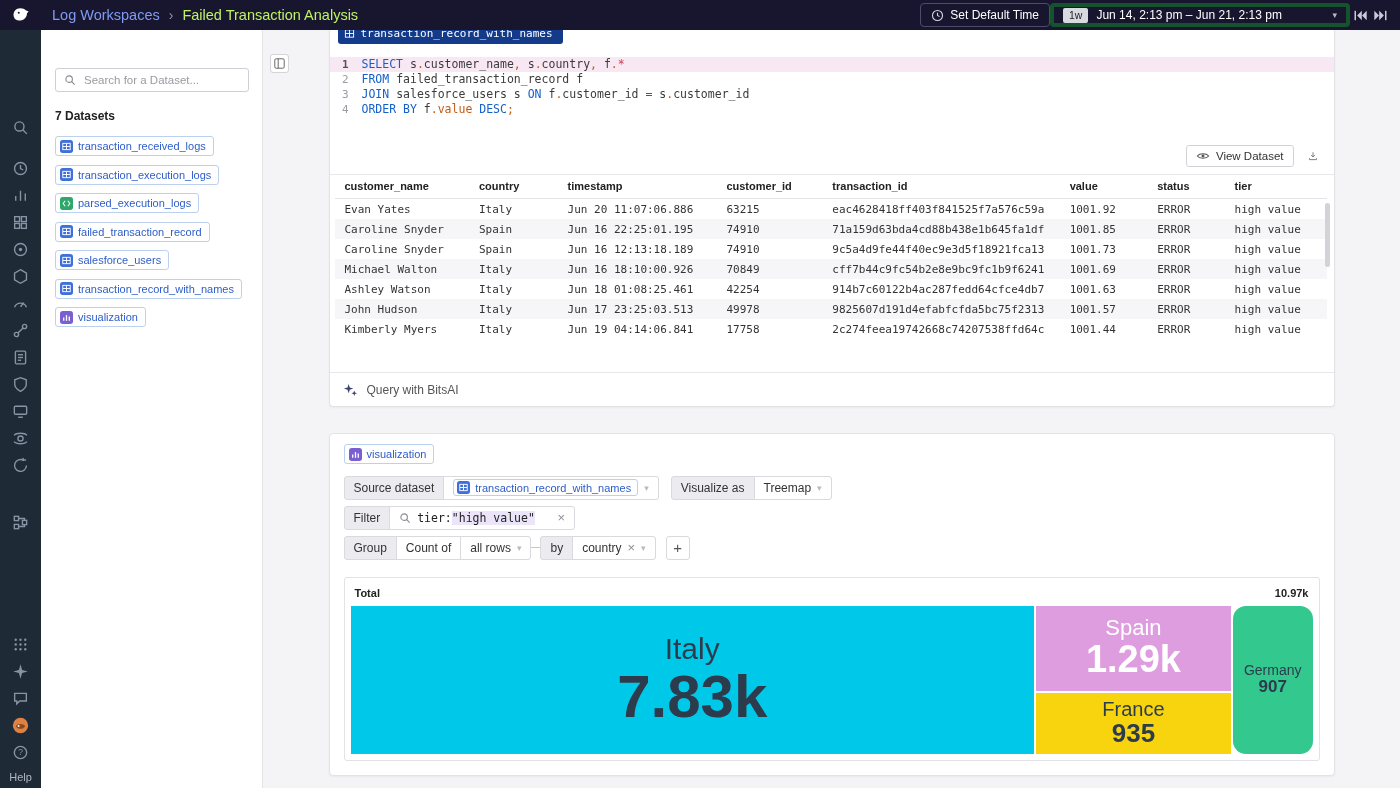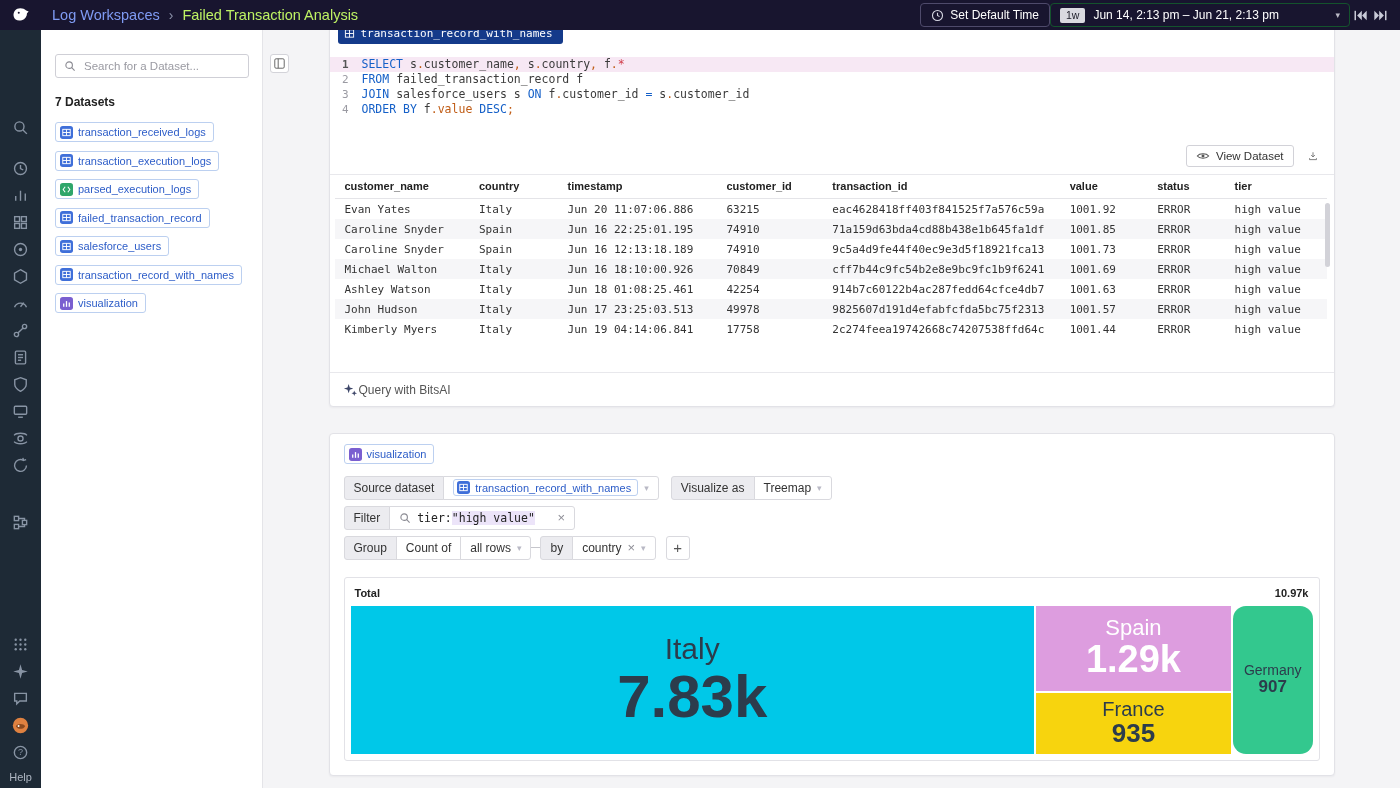--- a/index.html
+++ b/index.html
@@ -13,41 +13,41 @@
     display:flex; align-items:center; z-index:20; }
   .logo { width:41px; height:30px; display:flex; align-items:center; justify-content:center; cursor:pointer; }
   .breadcrumb { display:flex; align-items:center; gap:9px; margin-left:11px; }
   .bc-root { color:#7f9bf3; font-size:14.5px; text-decoration:none; cursor:pointer; }
   .bc-sep { color:#8d93ab; font-size:14px; }
   .bc-cur { color:#bef264; font-size:14.5px; }
   .topbar-right { margin-left:auto; display:flex; align-items:center; padding-right:10px; }
   .sdt-btn { display:flex; align-items:center; gap:6px; height:24px; background:transparent;
     border:1px solid #4e4a6b; border-radius:4px; color:#fff; font-size:12px; padding:0 10px;
     font-family:inherit; cursor:pointer; }
-  .time-picker { display:flex; align-items:center; gap:8px; height:24px; border:1px solid #14532d;
+  .time-picker { display:flex; align-items:center; gap:8px; height:24px; border:4px solid #14532d;
     border-radius:4px; padding:0 9px; min-width:300px; cursor:pointer; }
   .tw-badge { background:#d9d9e0; color:#1c1c28; font-size:10.5px; padding:1.5px 6px; border-radius:2px; }
   .tw-text { color:#fff; font-size:12px; white-space:nowrap; }
   .caret { color:#b9b9c5; font-size:9px; }
   .time-picker .caret { margin-left:auto; }
   .skip { width:20px; height:20px; display:flex; align-items:center; justify-content:center; cursor:pointer; }
   
   .leftrail { position:absolute; top:30px; left:0; bottom:0; width:41px; background:#1e2a36;
     display:flex; flex-direction:column; align-items:center; }
   .rail-top { padding-top:84px; display:flex; flex-direction:column; align-items:center; }
   .rail-bottom { margin-top:auto; display:flex; flex-direction:column; align-items:center; padding-bottom:5px; }
   .rail-item { width:41px; height:27px; display:flex; align-items:center; justify-content:center; cursor:pointer; }
   .rail-top .rail-item:first-child { margin-bottom:14px; }
   .rail-top .rail-item:last-child { margin-top:30px; }
   .rail-item svg { width:17px; height:17px; stroke:#8894a4; fill:none; stroke-width:1.3; }
   .rail-item svg .fl { fill:#8894a4; stroke:none; }
   .help-label { color:#aeb6c2; font-size:11px; margin-top:5px; }
   
   .datasets-panel { position:absolute; top:30px; left:41px; bottom:0; width:222px; background:#fff;
-    border-right:1px solid #e4e4e8; padding:24px 13px 0 14px; }
+    border-right:1px solid #e4e4e8; padding:38px 13px 0 14px; }
   .ds-search { display:flex; align-items:center; gap:6px; border:1px solid #cfcfd6; border-radius:3px;
     height:24px; padding:0 8px; background:#fff; }
   .ds-search input { border:none; outline:none; font-size:11.5px; color:#333; width:100%; font-family:inherit; background:transparent; }
   .ds-search input::placeholder { color:#9a9aa2; }
   .ds-count { font-size:12px; font-weight:bold; color:#222; margin:17px 0 13px; }
   .ds-chip-row { margin-bottom:8px; }
   .ds-chip { display:inline-flex; align-items:center; gap:5px; border:1px solid #bcd0f0; border-radius:3px;
     padding:2.5px 7px 2.5px 4px; font-size:11px; color:#2d5dc8; background:#fff; cursor:pointer; white-space:nowrap; }
   .ci { width:13px; height:13px; flex:none; display:block; }
   
@@ -74,21 +74,21 @@
   .dl-btn { width:22px; height:22px; border:none; background:transparent; display:flex; align-items:center;
     justify-content:center; cursor:pointer; }
   .table-wrap { position:relative; height:197px; overflow:hidden; }
   .table-wrap table { border-collapse:collapse; table-layout:fixed; width:992px; margin-left:5px; }
   .table-wrap th { text-align:left; font-size:11px; color:#222; font-weight:bold; padding:5px 8px 6px 10px;
     border-bottom:1px solid #e4e4e8; white-space:nowrap; overflow:hidden; }
   .table-wrap td { font-family:"DejaVu Sans Mono", monospace; font-size:11px; color:#333;
     padding:3.5px 8px 3.5px 10px; white-space:nowrap; overflow:hidden; }
   .table-wrap tbody tr:nth-child(even) { background:#f6f6f8; }
   .tbl-scroll { position:absolute; right:4px; top:28px; width:5px; height:64px; background:#d2d2d8; border-radius:3px; cursor:pointer; }
-  .bitsai { display:flex; align-items:center; gap:1px; border-top:1px solid #e8e8ec; padding:9px 13px;
+  .bitsai { display:flex; align-items:center; gap:9px; border-top:1px solid #e8e8ec; padding:9px 13px;
     font-size:12px; color:#555; cursor:pointer; }
   
   .card2 { margin-top:26px; padding:10px 14px 14px; }
   .chip-row { margin-bottom:11px; }
   .ctl-row { display:flex; align-items:center; margin-bottom:6px; }
   .seg-group { display:flex; align-items:center; }
   .seg-group + .seg-group { margin-left:12px; }
   .seg { display:inline-flex; align-items:center; height:24px; border:1px solid #d9d9de; font-size:12px;
     padding:0 9px; color:#333; gap:6px; white-space:nowrap; }
   .seg.gray { background:#ececf0; border-radius:3px 0 0 3px; }

